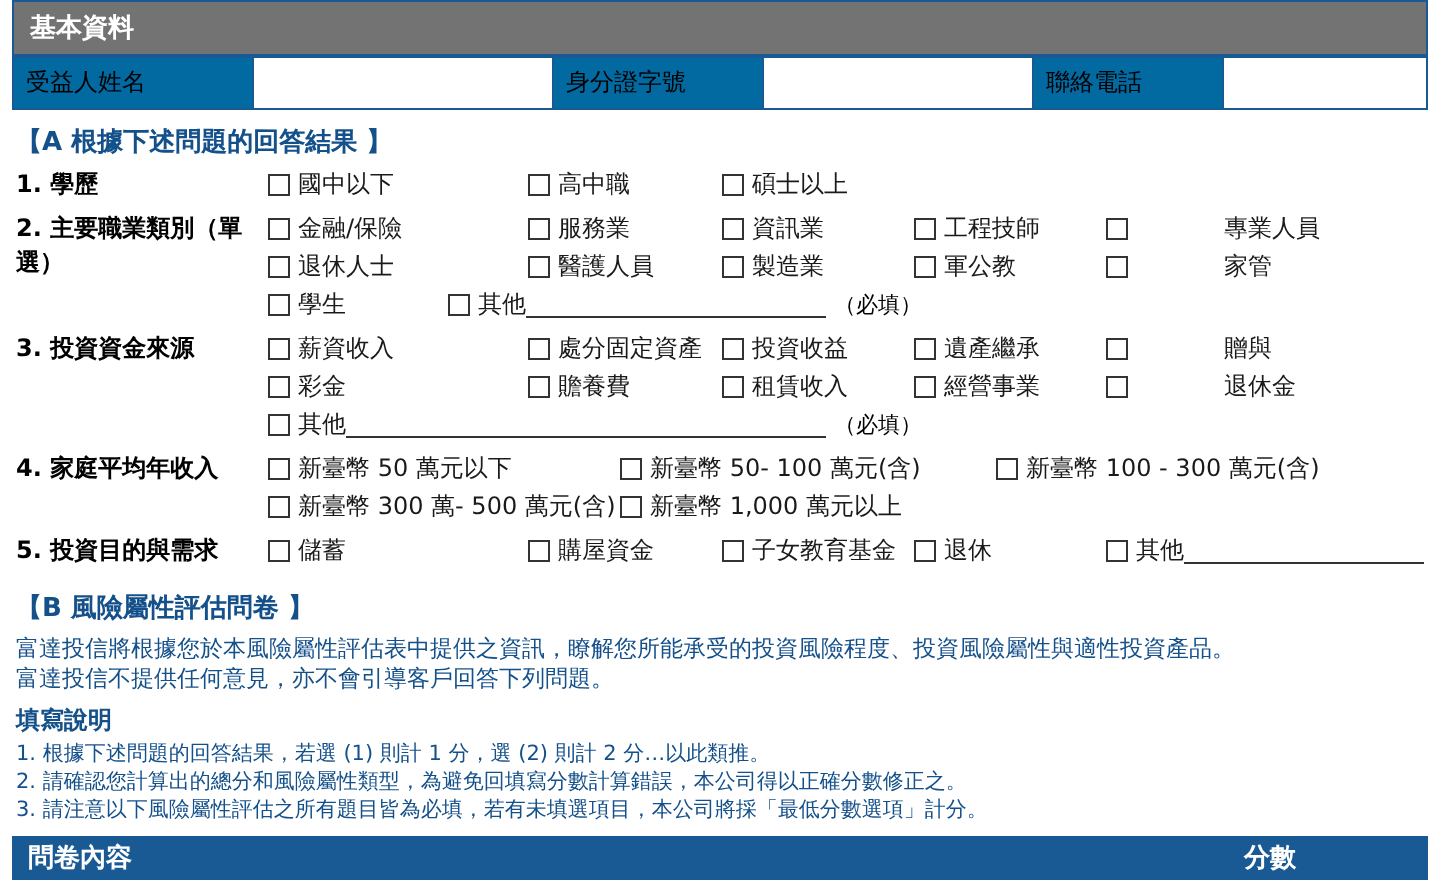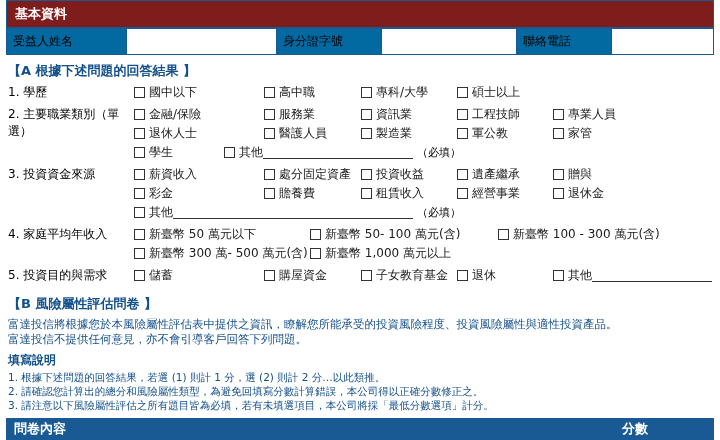--- a/index.html
+++ b/index.html
@@ -8,21 +8,21 @@
     background:#ffffff;
     font-family:"DejaVu Sans","Liberation Sans",sans-serif;
     font-size:11px;
     color:#1a1a1a;
     overflow:hidden;
   }
   .page{position:relative;width:720px;height:440px;box-sizing:border-box;padding:0 6px;}
 
   
   .section-bar{
-    background:#7f1d1d;
+    background:#737373;
     color:#ffffff;
     font-weight:bold;
     font-size:13px;
     padding:4px 8px;
     border:1px solid #1a5a94;
     box-sizing:border-box;
   }
 
   
   table.info{
@@ -52,21 +52,21 @@
   
   .q{
     display:flex;
     align-items:flex-start;
     margin:0 0 3px 0;
     line-height:17px;
   }
   .q-label{
     width:128px;
     flex:0 0 128px;
-    font-weight:normal;
+    font-weight:bold;
     font-size:12px;
     color:#000;
     padding-left:2px;
     box-sizing:border-box;
   }
   .opts{flex:1;display:flex;flex-wrap:wrap;}
   .opt{
     display:flex;
     align-items:center;
     margin:0 0 2px 0;
@@ -79,21 +79,21 @@
     border:1px solid #333;
     margin-right:4px;
     background:#fff;
     flex:0 0 9px;
   }
   
   .c1{width:90px;}
   .c2{width:97px;padding-left:40px;}
   .c3{width:96px;}
   .c4{width:96px;}
-  .c5{width:100px;}
+  .c5{width:100px;gap:44px;}
   .w-money{width:176px;}
   .w-money2{width:188px;}
   .underline{
     display:inline-block;
     border-bottom:1px solid #333;
     height:11px;
     vertical-align:bottom;
   }
   .u-long{width:150px;}
   .u-short{width:120px;}
@@ -167,24 +167,20 @@
     </div>
     <div class="opts">
       <div class="opt c1">
           <span class="box"></span>
           <span>國中以下</span>
         </div>
       <div class="opt c2">
           <span class="box"></span>
           <span>高中職</span>
         </div>
-      <div class="opt c3">
-          <span class="box"></span>
-          <span>專科/大學</span>
-        </div>
       <div class="opt c4">
           <span class="box"></span>
           <span>碩士以上</span>
         </div>
     </div>
   </div>
 
   <div class="q">
     <div class="q-label">
       <span>2.</span>

